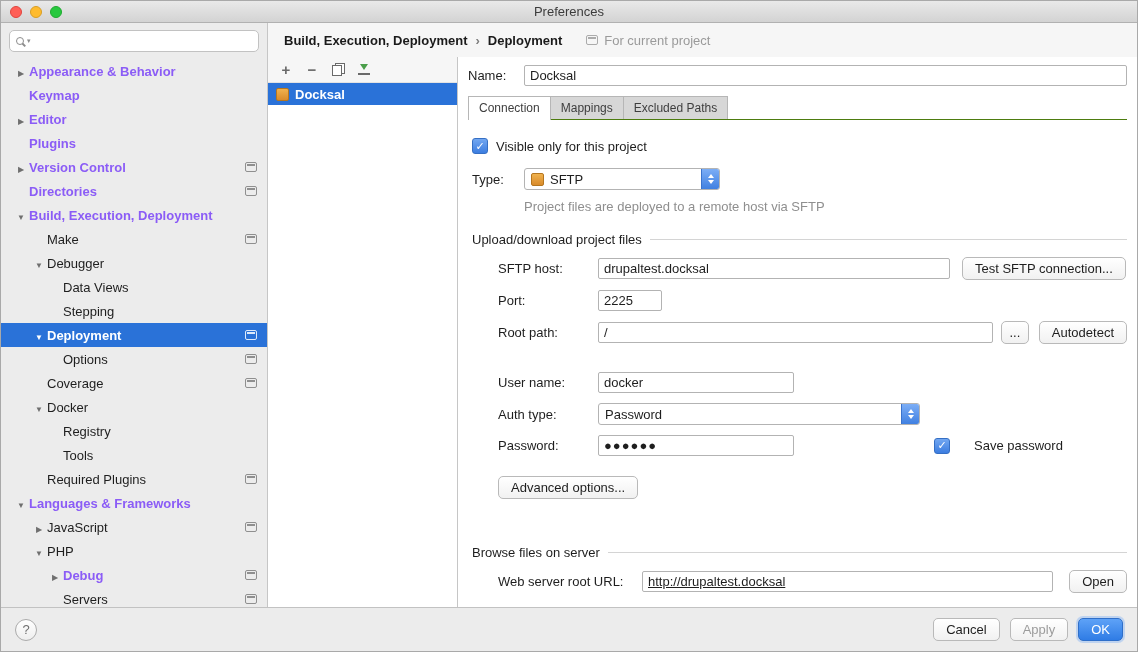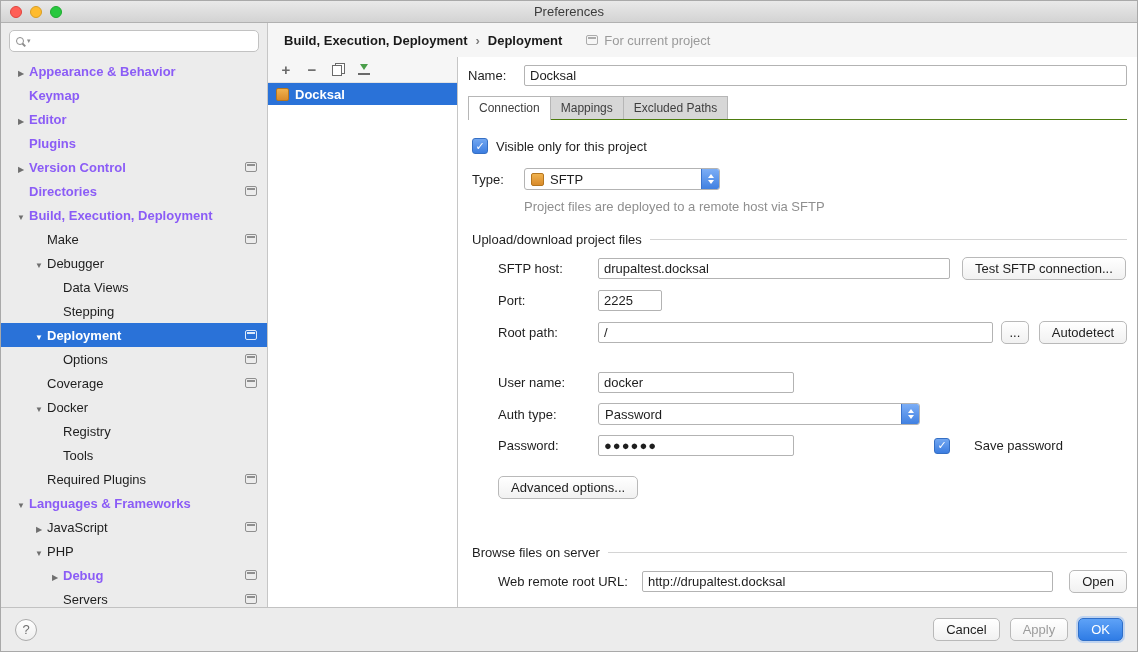--- a/index.html
+++ b/index.html
@@ -123,21 +123,21 @@
   .dots-btn { width:28px; padding:0; margin-left:8px; }
   .auto-btn { margin-left:10px; }
   .user-row { margin-top:28px; }
   .user-input { width:196px; }
   .auth-combo { width:322px; }
   .pass-input { width:196px; font-size:10px; letter-spacing:1px; }
   .save-pass { margin-left:140px; display:flex; align-items:center; gap:24px; }
   .adv-btn { margin:20px 0 0 26px; }
   .group-browse { margin-top:46px; }
   .web-row .flabel { width:144px; }
-  .web-input { width:420px; }
+  .web-input { width:420px;text-decoration:underline; }
   .open-btn { margin-left:16px; }
 
   
   .footer { position:absolute; left:0; right:0; bottom:0; height:44px; background:#ececec;
             border-top:1px solid #c2c2c2; display:flex; align-items:center; padding:0 14px; gap:10px; }
   .help-btn { width:22px; height:22px; border-radius:50%; border:1px solid #ababab; padding:0;
               background:linear-gradient(#ffffff,#eeeeee); color:#6f6f6f; font-size:13px; }
   .spacer { flex:1; }
   .apply-btn { color:#9c9c9c; }
   .ok-btn { background:linear-gradient(#5ea2f7,#2f7ce5); border-color:#2f6fc9; color:#fff;
@@ -385,21 +385,21 @@
               </span>
             </div>
 
             <button class="adv-btn">Advanced options...</button>
 
             <div class="group group-browse">
               <span>Browse files on server</span>
             </div>
 
             <div class="row g-row web-row">
-              <span class="flabel">Web remote root URL:</span>
+              <span class="flabel">Web server root URL:</span>
               <input type="text" class="web-input" value="http://drupaltest.docksal" style="">
               <button class="open-btn">Open</button>
             </div>
 
           </div>
         </div>
       </div>
     </div>
   </div>
 

